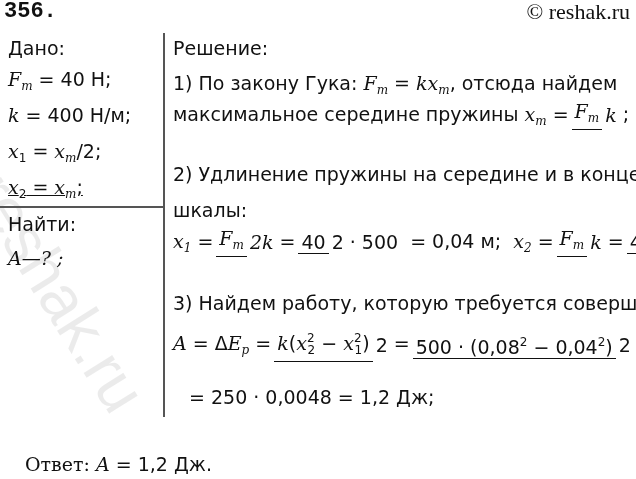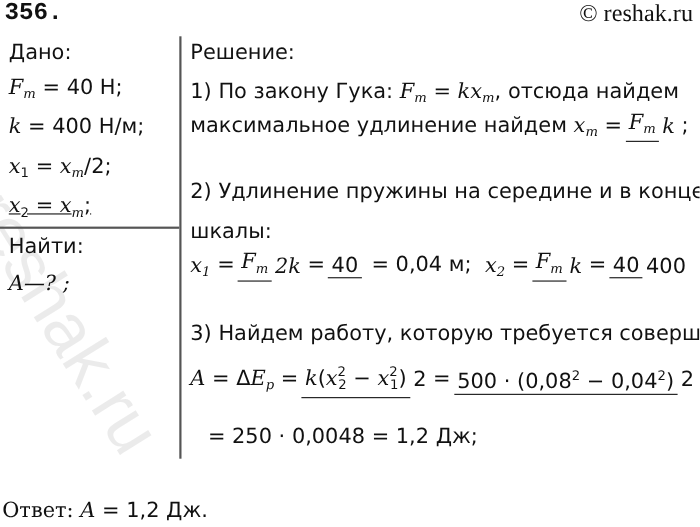--- a/index.html
+++ b/index.html
@@ -3,21 +3,21 @@
 <meta charset="utf-8">
 <style>
   html, body { margin:0; padding:0; background:#ffffff; }
   body { width:636px; height:479px; position:relative; overflow:hidden;
          font-family:"DejaVu Sans", sans-serif; color:#111; }
   .abs { position:absolute; white-space:nowrap; }
   .num { font-family:Liberation Mono, monospace; font-weight:bold; font-size:22px; left:4px; top:-1px; }
   .brand { font-family:"Liberation Serif", serif; font-size:22px; right:6px; top:-1px; }
   .t { font-size:19px; line-height:22px; }
   .m { font-family:"DejaVu Serif", serif; font-style:italic; }
-  .r { font-family:"DejaVu Serif", serif; font-style:normal; }
+  .r { font-family:"DejaVu Serif", serif; font-style:normal;margin-left:23px; }
   sub { font-size:12px; vertical-align:-4px; }
   sup { font-size:12px; vertical-align:8px; }
   .frac { display:inline-flex; flex-direction:row; align-items:center; vertical-align:middle; margin:0 3px; }
   .frac .top { border-bottom:1.5px solid #111; padding:0 3px; line-height:22px; }
   .frac .bot { line-height:22px; padding:0 3px; }
   .vline { position:absolute; left:163px; top:33px; width:1.5px; height:384px; background:#555; }
   .hline { position:absolute; left:0; top:206px; width:163px; height:1.5px; background:#555; }
   .wm { position:absolute; left:20px; top:160px; font-family:"Liberation Sans", sans-serif; font-size:64px;
         color:rgba(0,0,0,0.08); transform:rotate(58deg); transform-origin:left top; pointer-events:none; }
 </style>
@@ -47,34 +47,35 @@
 </div>
 
 <div class="abs t" style="left:8px;top:213px;">Найти:</div>
 <div class="abs t m" style="left:8px;top:247px;">A—? ;</div>
 
 <div class="abs t" style="left:173px;top:37px;">Решение:</div>
 <div class="abs t" style="left:173px;top:72px;">
   <span>1) По закону Гука: </span><span class="m">F<sub>m</sub> = kx<sub>m</sub></span><span>, отсюда найдем</span>
 </div>
 <div class="abs t" style="left:173px;top:100px;">
-  <span>максимальное удлинение найдем </span><span class="m">x<sub>m</sub></span> =<span class="frac m">
+  <span>максимальное середине пружины </span><span class="m">x<sub>m</sub></span> =<span class="frac m">
       <span class="top">F<sub>m</sub></span>
       <span class="bot">k</span>
     </span>;
 </div>
 
 <div class="abs t" style="left:173px;top:163px;">2) Удлинение пружины на середине и в конце</div>
 <div class="abs t" style="left:173px;top:199px;">шкалы:</div>
 <div class="abs t" style="left:173px;top:227px;">
   <span class="m">x<sub>1</sub></span> =<span class="frac m">
       <span class="top">F<sub>m</sub></span>
       <span class="bot">2k</span>
     </span>=<span class="frac">
       <span class="top">40</span>
+      <span class="bot">2 · 500</span>
     </span><span> = 0,04 м;</span>
   &nbsp;<span class="m">x<sub>2</sub></span> =<span class="frac m">
       <span class="top">F<sub>m</sub></span>
       <span class="bot">k</span>
     </span>=<span class="frac">
       <span class="top">40</span>
       <span class="bot">400</span>
     </span><span> = 0,08;</span>
 </div>
 

